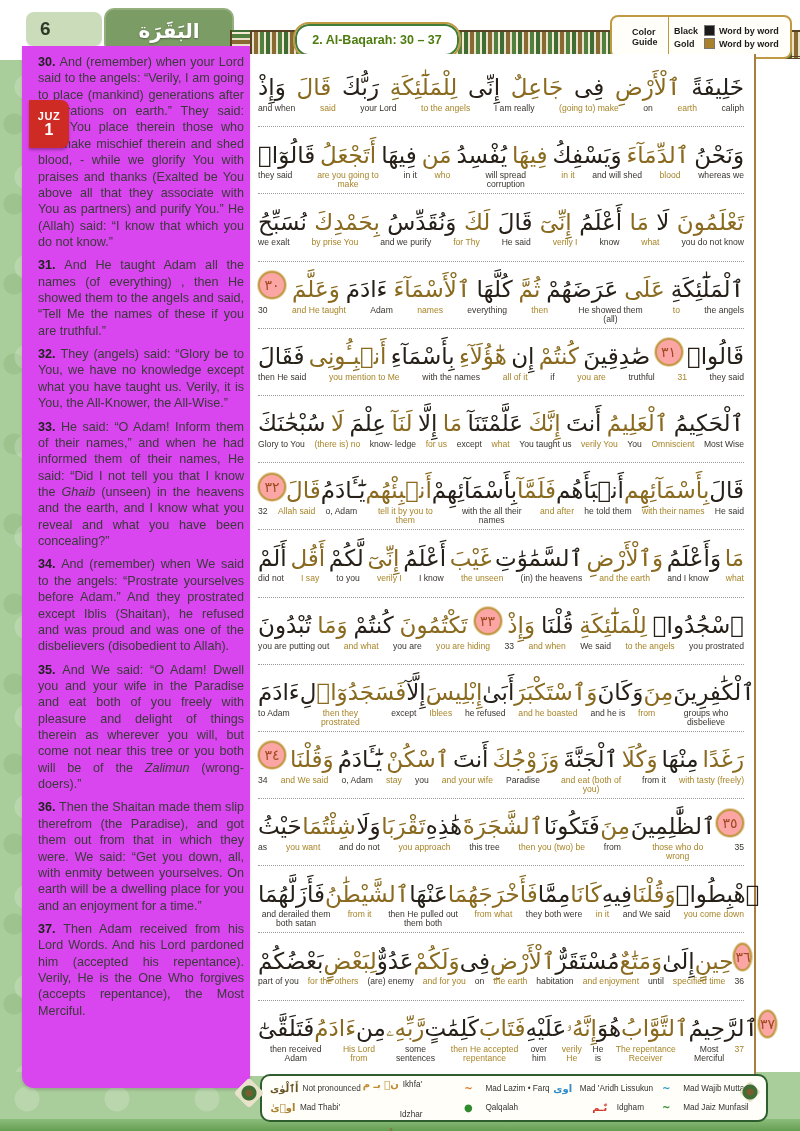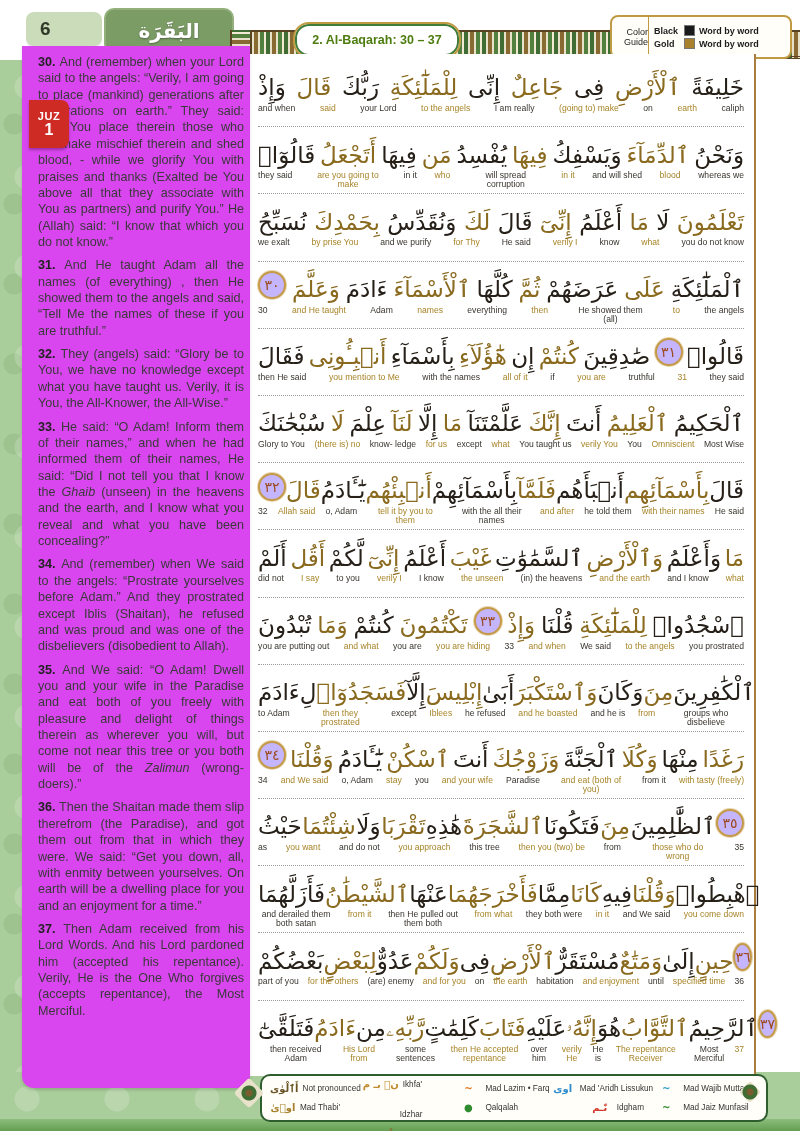--- a/index.html
+++ b/index.html
@@ -27,22 +27,22 @@
     background:repeating-linear-gradient(90deg,#3f6d33 0 4px,#e9e2ca 4px 6px,#8a6a33 6px 10px,#e9e2ca 10px 12px,#51803f 12px 16px,#f2ead2 16px 18px);
     border-top:2px solid #5a4322;border-bottom:3px double #5a4322;}
   .sidestrip{position:absolute;left:230px;top:30px;width:18px;height:1046px;
     background:repeating-linear-gradient(0deg,#3f6d33 0 4px,#e9e2ca 4px 6px,#8a6a33 6px 10px,#e9e2ca 10px 12px,#51803f 12px 16px,#f2ead2 16px 18px);
     border-left:2px solid #5a4322;border-right:2px solid #5a4322;}
   .titlepill{position:absolute;left:293px;top:22px;width:164px;height:32px;background:#ffffff;
     border:2px solid #c09a43;box-shadow:inset 0 0 0 2px #3f7d3a;border-radius:16px;
     display:flex;align-items:center;justify-content:center;font-weight:bold;font-size:12.5px;color:#4d7c0f;}
   .colorguide{position:absolute;left:610px;top:15px;width:178px;height:40px;background:#fffef8;
     border:2px solid #c09a43;border-radius:8px;display:flex;align-items:stretch;font-size:9px;color:#1c1c1c;}
-  .cg-label{width:36px;display:flex;align-items:center;justify-content:center;text-align:right;
-    font-weight:normal;border-right:1.5px solid #c09a43;line-height:1.15;}
+  .cg-label{width:36px;display:flex;align-items:center;justify-content:center;text-align:left;
+    font-weight:bold;border-right:1.5px solid #c09a43;line-height:1.15;padding-left:20px;}
   .cg-rows{flex:1;display:flex;flex-direction:column;justify-content:center;padding-left:5px;gap:2px;}
   .cg-row{display:flex;align-items:center;gap:4px;font-weight:bold;}
   .cg-name{width:26px;}
   .swatch{width:9px;height:9px;display:inline-block;border:1px solid #777;}
 
   
   .sidebar{position:absolute;left:22px;top:46px;width:228px;height:1042px;background:#d946ef;
     border-radius:0 0 12px 12px;box-shadow:0 2px 3px rgba(0,0,0,.15);z-index:2;
     padding:8px 6px 8px 16px;box-sizing:border-box;}
   .sidebar p{margin:0 0 7px 0;font-size:12.6px;line-height:1.3;color:#3a3a3a;text-align:justify;}
@@ -57,21 +57,21 @@
   .mushaf{position:absolute;left:250px;top:54px;width:506px;height:1022px;background:#ffffff;
     border-right:2px solid #a97c3f;box-sizing:border-box;padding:6px 10px 17px 8px;}
   .qrow{height:67.2px;box-sizing:border-box;border-bottom:1px dotted #9a9a9a;padding-top:1px;}
   .qrow:last-child{border-bottom:none;}
   .arabic{height:45px;display:flex;flex-direction:row-reverse;justify-content:space-between;
     align-items:flex-end;direction:rtl;font-family:"DejaVu Sans",sans-serif;}
   .aw{font-size:23px;line-height:1.55;white-space:nowrap;}
   .a0{color:#262019;} .a1{color:#8a6a1f;}
   .vc{width:28px;height:28px;border:2px solid #c49a4a;border-radius:50%;box-sizing:border-box;
     display:flex;align-items:center;justify-content:center;align-self:center;color:#9c4a1e;
-    font-size:14px;box-shadow:0 0 0 1px #e8d7ae;background:#c4b5fd;}
+    font-size:14px;box-shadow:0 0 0 1px #e8d7ae;background:#fca5a5;}
   .words{height:20px;display:flex;flex-direction:row-reverse;justify-content:space-between;
     align-items:flex-start;direction:rtl;margin-top:-2px;}
   .ww{direction:ltr;font-size:8.6px;line-height:1.05;text-align:center;max-width:76px;}
   .w0{color:#38342e;} .w1{color:#a78427;}
 
   
   .legend{position:absolute;left:260px;top:1074px;width:508px;height:48px;background:#fffef8;
     border:2px solid #2e5e2e;border-radius:10px;z-index:2;display:flex;align-items:stretch;
     padding:3px 14px 3px 8px;box-sizing:border-box;}
   .lcol{flex:1;display:flex;flex-direction:column;justify-content:space-around;}

